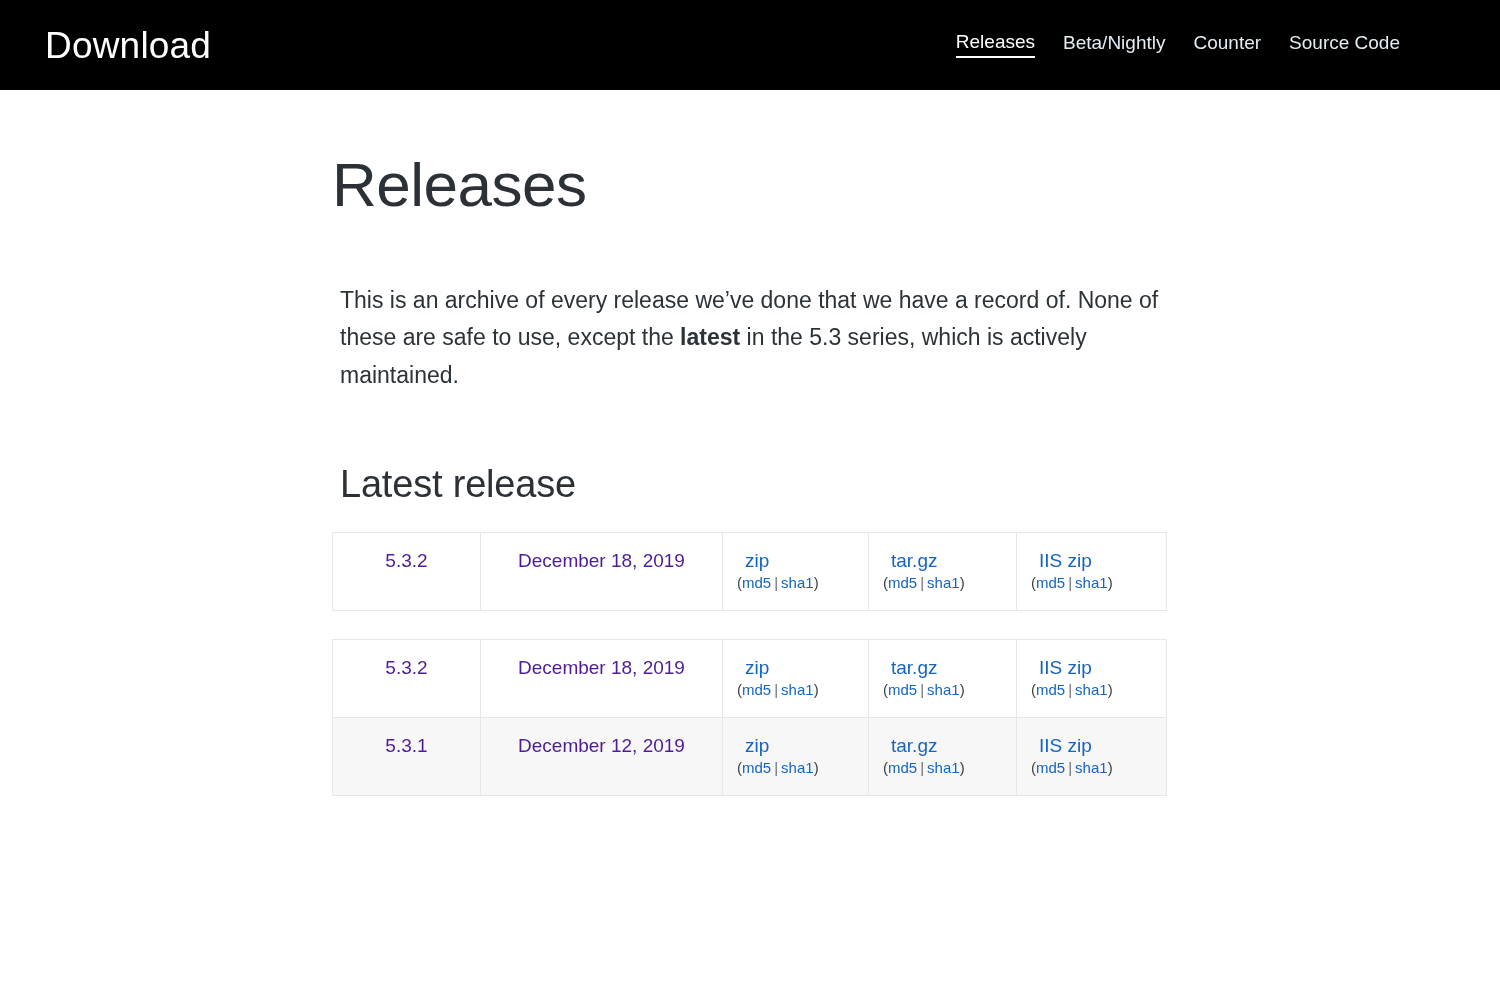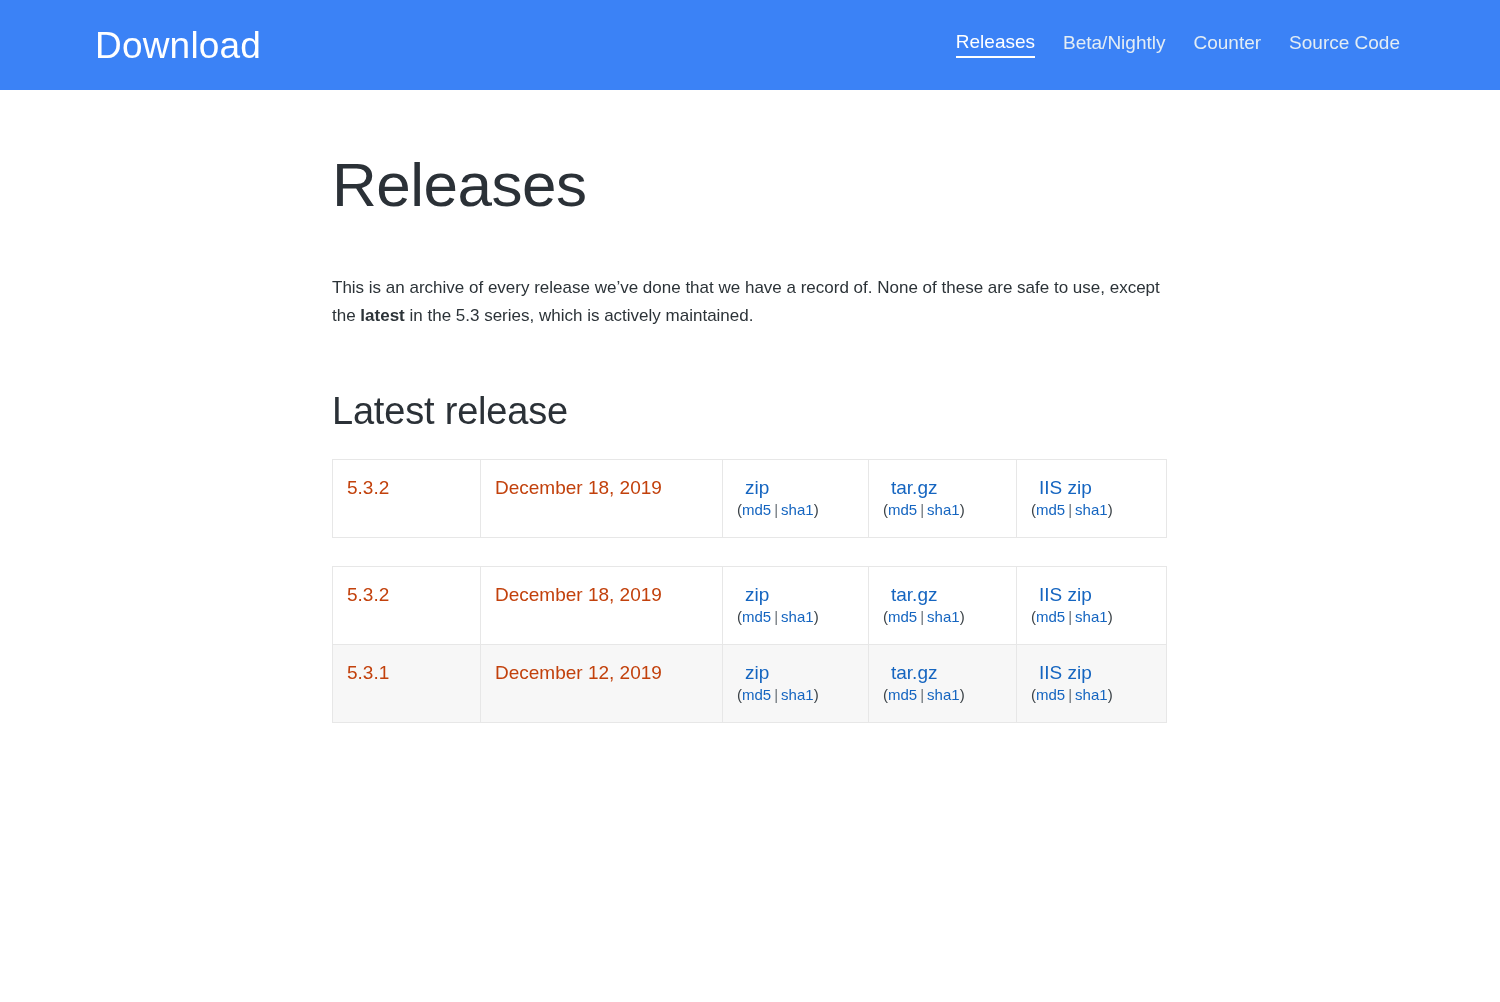--- a/index.html
+++ b/index.html
@@ -12,25 +12,25 @@
     overflow: hidden;
     background: #ffffff;
     font-family: "Liberation Sans", sans-serif;
     color: #2c3338;
     -webkit-font-smoothing: antialiased;
   }
 
   
   .site-header {
     height: 90px;
-    background: #3b82f6;
+    background: #000000;
     display: flex;
     align-items: center;
     justify-content: space-between;
-    padding: 0 95px 0 95px;
+    padding: 0 95px 0 45px;
     box-sizing: border-box;
   }
   .site-logo {
     color: #ffffff;
     font-size: 37px;
     font-weight: 300;
     letter-spacing: 0.2px;
     line-height: 1;
     text-decoration: none;
     white-space: nowrap;
@@ -70,41 +70,41 @@
     font-size: 62px;
     font-weight: 300;
     color: #2b3137;
     margin: 0;
     padding-top: 62px;
     letter-spacing: -0.5px;
     line-height: 1.05;
   }
 
   .body-text {
-    font-size: 17px;
+    font-size: 23px;
     font-weight: 400;
     line-height: 1.62;
     color: #2c3338;
-    margin: 0;
+    margin: 8px;
     max-width: 832px;
   }
   .para-1 { padding-top: 57px; }
   .para-2 { padding-top: 33px; }
   .body-text b { font-weight: 700; }
   .inline-link {
     color: #1565c0;
     text-decoration: underline;
     text-underline-offset: 2px;
   }
 
   .section-title {
     font-size: 38px;
     font-weight: 300;
     color: #2b3137;
-    margin: 0;
+    margin: 8px;
     letter-spacing: -0.2px;
     line-height: 1.1;
   }
   .section-title.latest { padding-top: 62px; }
   .section-title.branch { padding-top: 50px; }
 
   
   .rel-table {
     border-collapse: collapse;
     width: 834px;
@@ -121,23 +121,24 @@
 
   .rel-table td {
     border: 1px solid #e7e7e7;
     padding: 18px 14px 20px 14px;
     vertical-align: top;
     line-height: 1.0;
   }
   .rel-table tr.zebra td { background: #f7f7f7; }
 
   .cell-version, .cell-date {
-    color: #c2410c;
-    font-size: 19px;
-    white-space: nowrap;
+    color: #4c1d95;
+    font-size: 19px;
+    white-space: nowrap;
+    text-align: center;
   }
   .dl-link {
     color: #1565c0;
     text-decoration: none;
     font-size: 19px;
     display: block;
     line-height: 1;
     white-space: nowrap;
     margin-left: 8px;
   }

